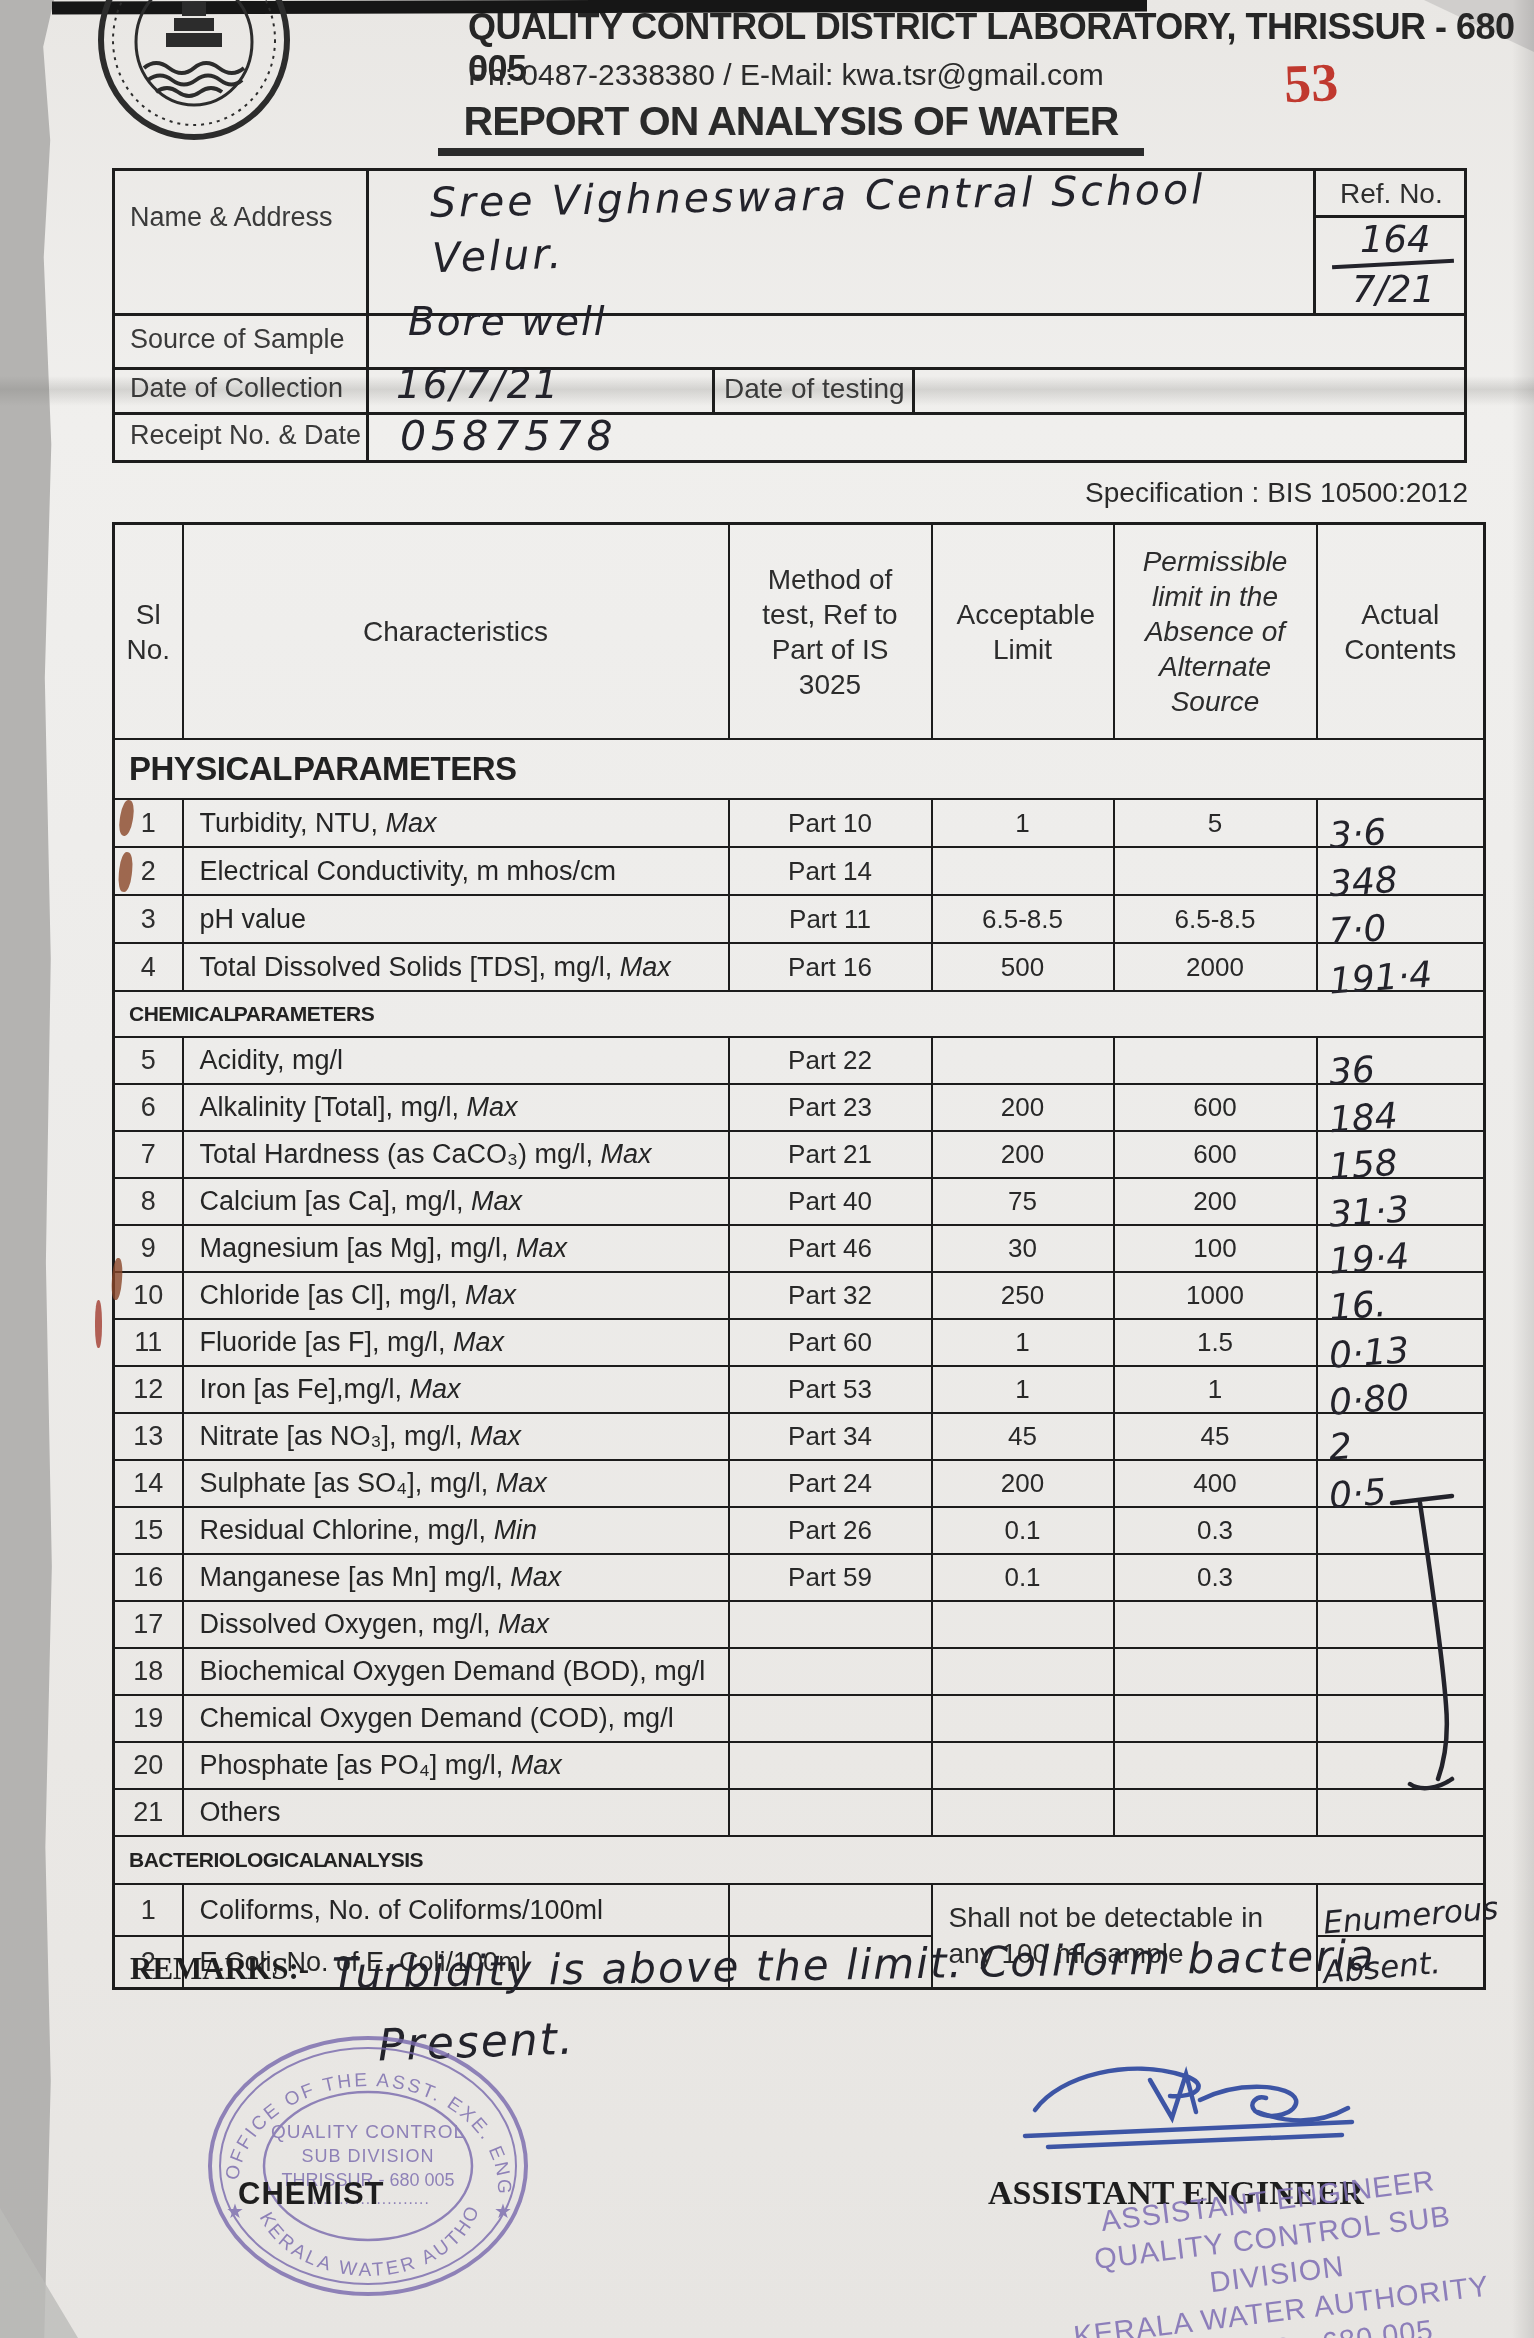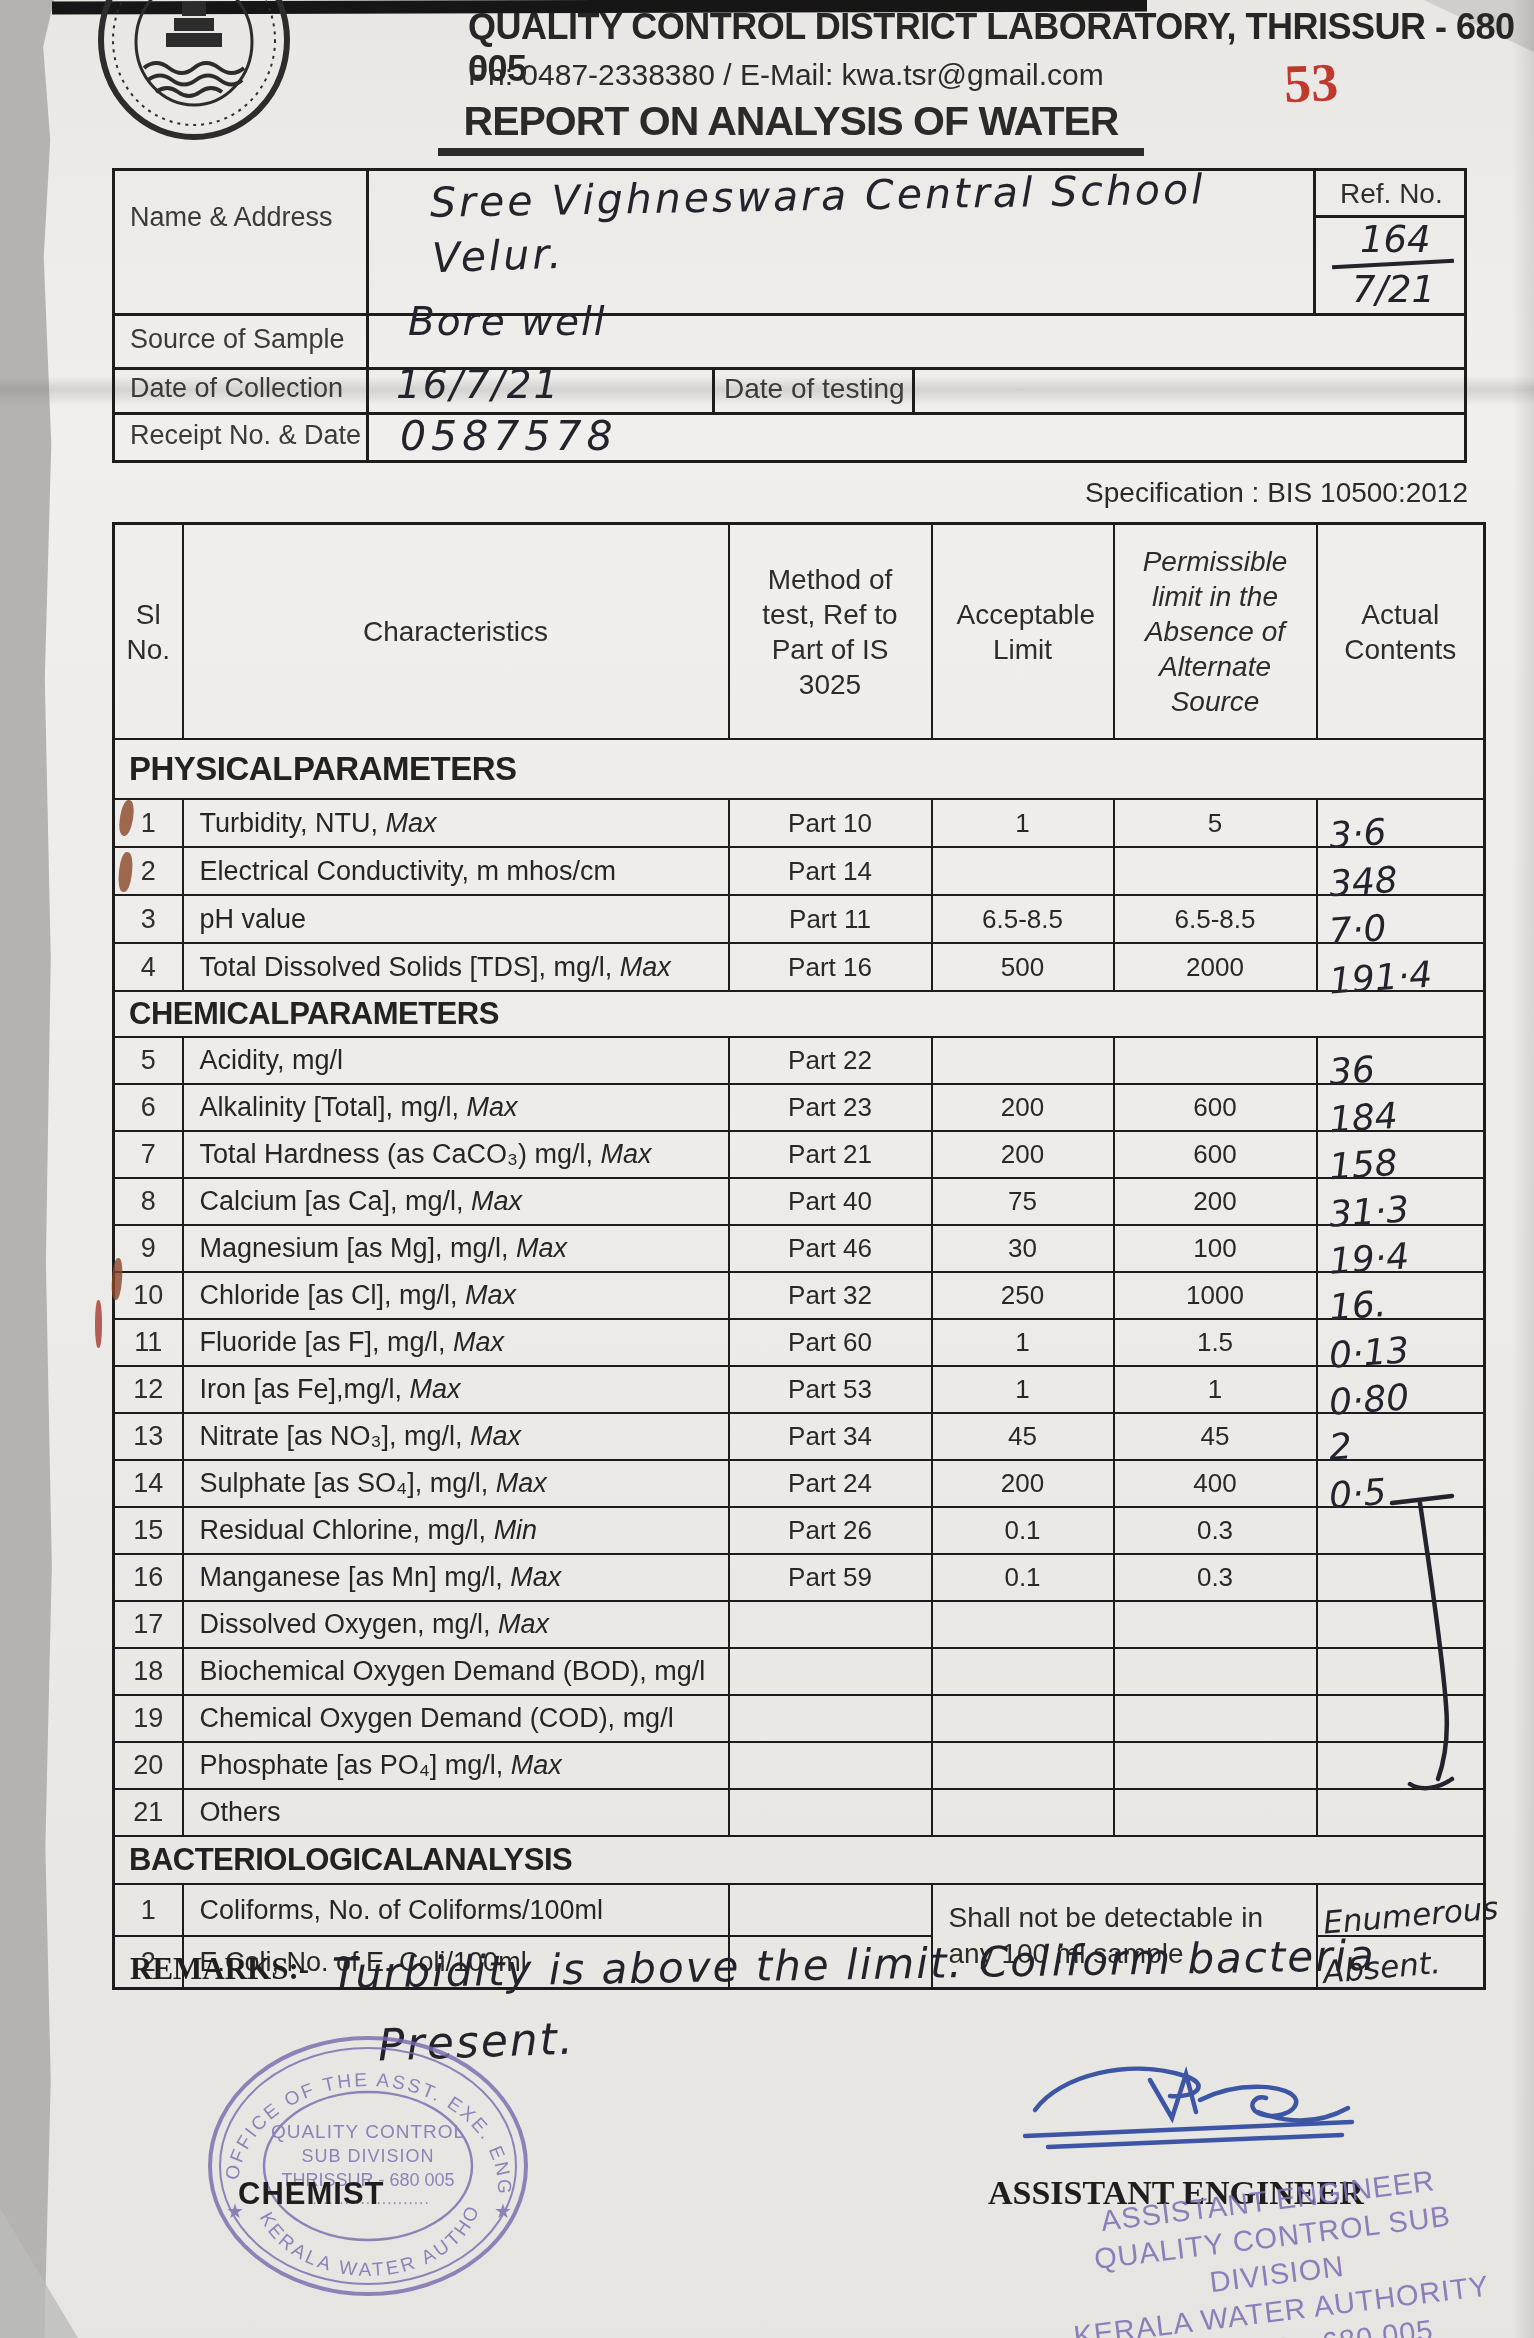--- a/index.html
+++ b/index.html
@@ -35,21 +35,21 @@
   #ptable td,#ptable th{border:2px solid #1c1c1c;vertical-align:middle;overflow:visible;}
   #ptable{border:3px solid #1c1c1c;}
   #ptable th{font-weight:normal;font-size:28px;color:#2c2c2c;text-align:center;line-height:1.25;white-space:pre-line;}
   tr.head th{height:211px;}
   td.c-sl{text-align:center;font-size:27px;color:#2e2e2e;}
   td.c-name{padding-left:16px;font-size:27px;color:#252525;}
   td.c-name i{font-style:italic;}
   td.c-mid{text-align:center;font-size:26px;color:#282828;}
   td.c-actual{position:relative;}
   td.c-merged{text-align:left;font-size:28px;line-height:1.3;color:#2a2a2a;padding-left:16px;}
-  tr.section-row td{font-weight:bold;font-size:31px;letter-spacing:-.5px;word-spacing:-7px;padding-left:14px;color:#222;
+  tr.section-row td{font-weight:bold;font-size:21px;letter-spacing:-.5px;word-spacing:-7px;padding-left:14px;color:#222;
      border-top:3px solid #1c1c1c;border-bottom:3px solid #1c1c1c;}
   tr.sec-phys-title td{height:56px;font-size:33px;}
   tr.sec-chem-title td{height:42px;}
   tr.sec-bact-title td{height:44px;}
   tr.row-phys td{height:44px;}
   tr.row-chem td{height:43px;}
   tr.row-bact td{height:48px;}
   .hv{font-size:36px;line-height:.9;transform:translateY(11px) rotate(-4deg);margin-left:10px;position:relative;z-index:5;}
   tr.row-bact .hv{font-size:31px;transform:translateY(6px) rotate(-5deg);margin-left:4px;}
   

